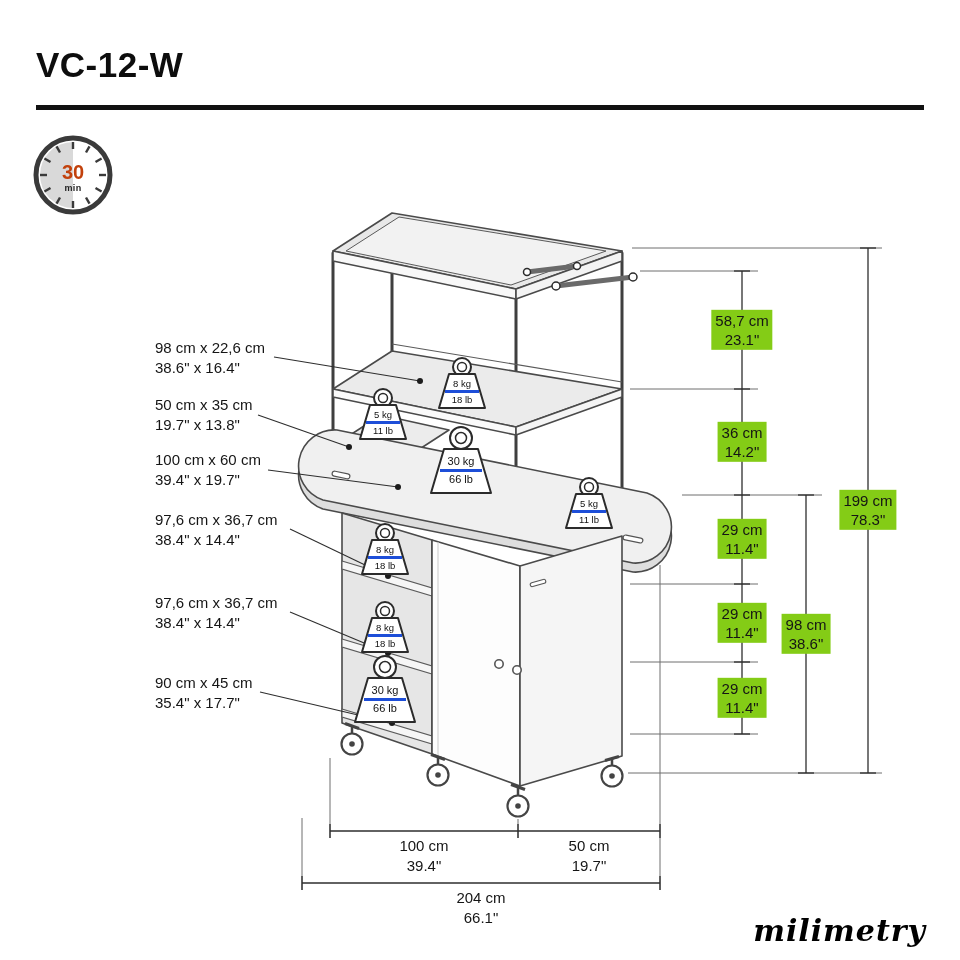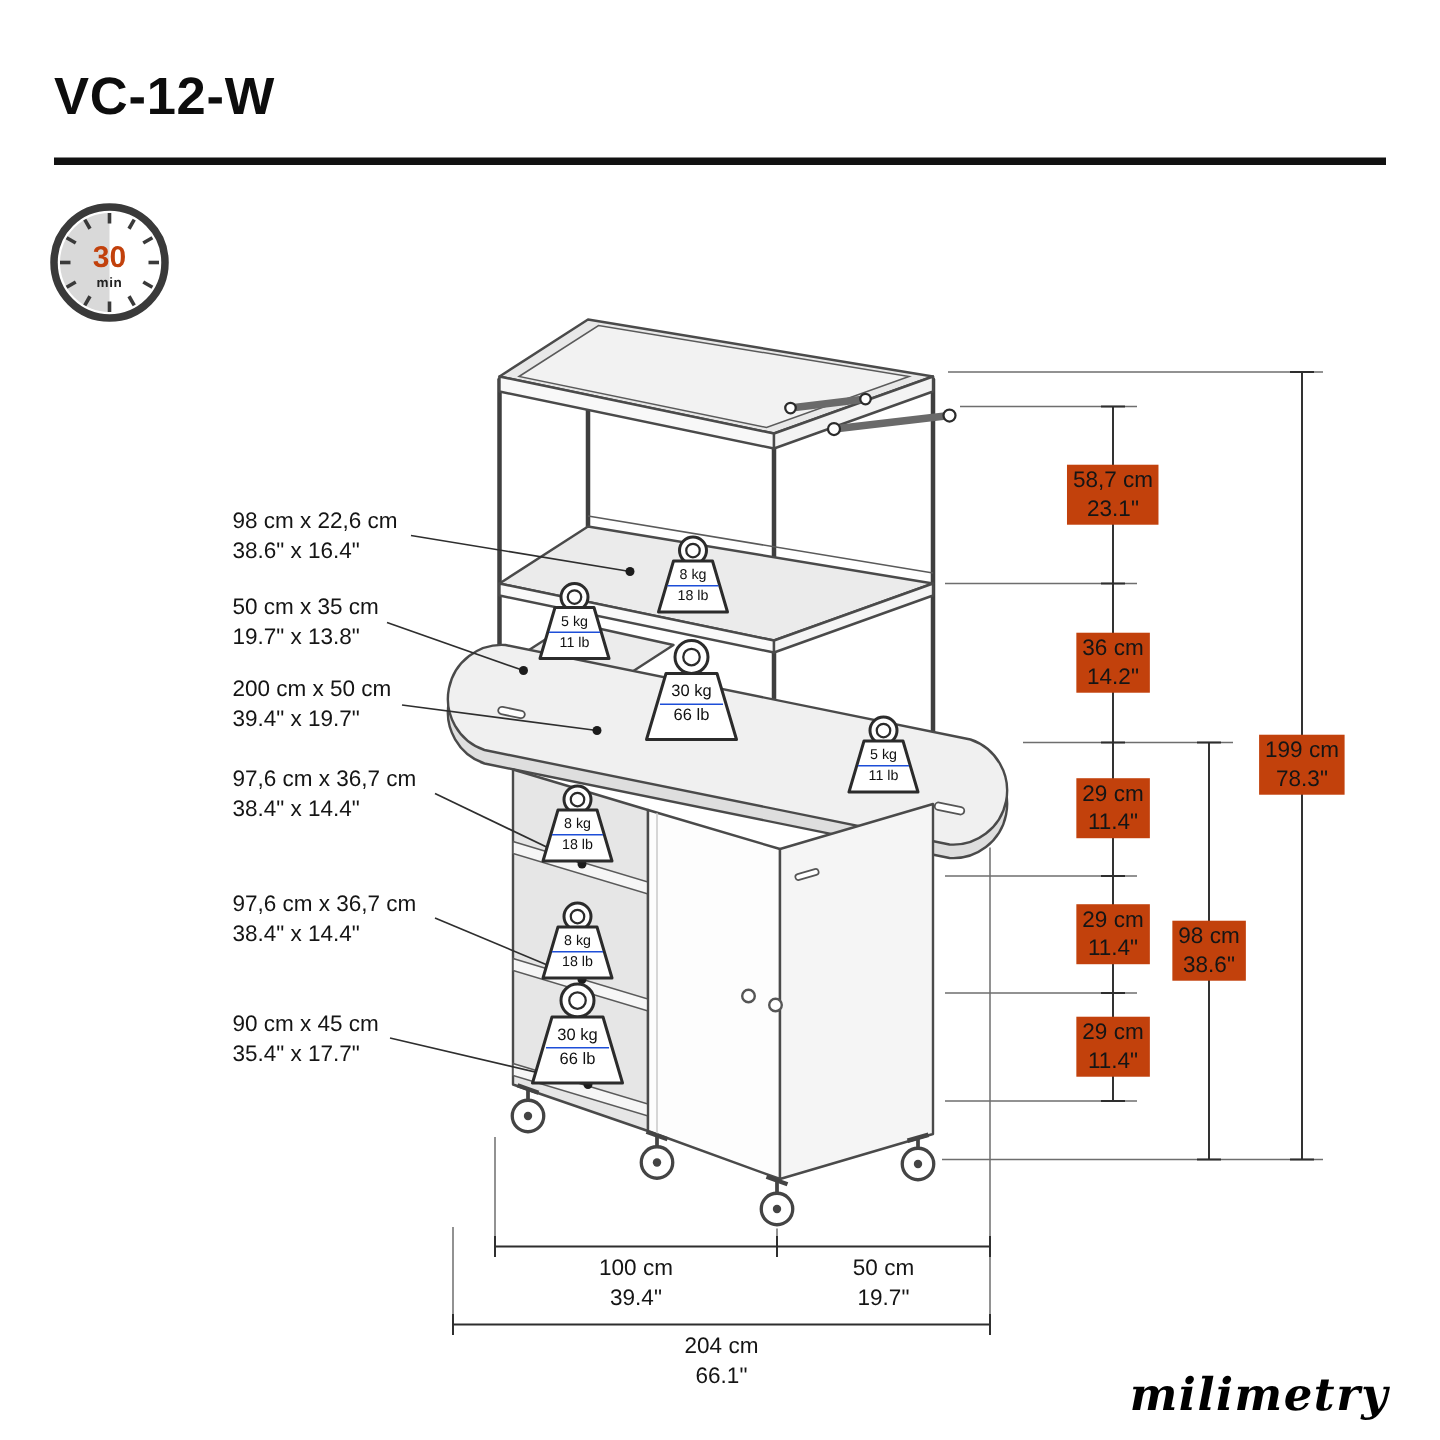--- a/index.html
+++ b/index.html
@@ -3,27 +3,27 @@
 <meta charset="utf-8">
 <style>
   html,body{margin:0;padding:0;background:#fff;}
   .page{position:relative;width:960px;height:960px;background:#ffffff;overflow:hidden;
         font-family:"Liberation Sans",sans-serif;color:#151515;margin-top:23px;}
   .page svg.art{position:absolute;left:0;top:0;z-index:1;}
   .title{position:absolute;left:36px;top:22px;z-index:3;font-size:35px;font-weight:800;
          letter-spacing:.5px;color:#0d0d0d;}
   .rule{position:absolute;left:36px;top:82px;width:888px;height:5px;background:#111;z-index:3;}
   .lbl{position:absolute;z-index:2;font-size:15px;line-height:1.32;color:#151515;white-space:nowrap;}
-  .dim{position:absolute;z-index:2;transform:translate(-50%,-50%);background:#c2410c;padding:1px 4px;
+  .dim{position:absolute;z-index:2;transform:translate(-50%,-50%);background:#84cc16;padding:1px 4px;
        font-size:15px;line-height:1.28;text-align:center;white-space:nowrap;}
   .dimb{position:absolute;z-index:2;transform:translate(-50%,0);background:#fff;padding:0 4px;
        font-size:15px;line-height:1.3;text-align:center;white-space:nowrap;}
   .wlabel{position:absolute;z-index:3;width:40px;text-align:center;font-size:9.5px;line-height:1.2;color:#111;}
   .wlabel.big{width:48px;font-size:11px;}
-  .wlabel .kg{display:block;margin:0 3px;padding-bottom:1px;border-bottom:1px solid #1d4ed8;}
+  .wlabel .kg{display:block;margin:0 3px;padding-bottom:1px;border-bottom:3px solid #1d4ed8;}
   .wlabel .lb{display:block;padding-top:1px;}
   .clock30{position:absolute;left:51px;top:138px;width:44px;z-index:2;text-align:center;
            font-size:20px;font-weight:bold;color:#c2410c;}
   .clockmin{position:absolute;left:51px;top:160px;width:44px;z-index:2;text-align:center;
            font-size:9px;font-weight:bold;letter-spacing:.4px;color:#222;}
   .logo{position:absolute;right:34px;top:890px;z-index:3;font-family:"DejaVu Serif",serif;
         font-style:italic;font-weight:bold;font-size:30px;letter-spacing:1px;color:#000;}
   
   .post{stroke:#3f3f3f;stroke-width:3;stroke-linecap:round;}
   .edge{stroke:#4a4a4a;stroke-width:1.6;stroke-linejoin:round;}
@@ -250,21 +250,21 @@
 
   <div class="lbl" style="left:155px;top:315px">
     <div>98 cm x 22,6 cm</div>
     <div>38.6" x 16.4"</div>
   </div>
   <div class="lbl" style="left:155px;top:372px">
     <div>50 cm x 35 cm</div>
     <div>19.7" x 13.8"</div>
   </div>
   <div class="lbl" style="left:155px;top:427px">
-    <div>200 cm x 50 cm</div>
+    <div>100 cm x 60 cm</div>
     <div>39.4" x 19.7"</div>
   </div>
   <div class="lbl" style="left:155px;top:487px">
     <div>97,6 cm x 36,7 cm</div>
     <div>38.4" x 14.4"</div>
   </div>
   <div class="lbl" style="left:155px;top:570px">
     <div>97,6 cm x 36,7 cm</div>
     <div>38.4" x 14.4"</div>
   </div>

